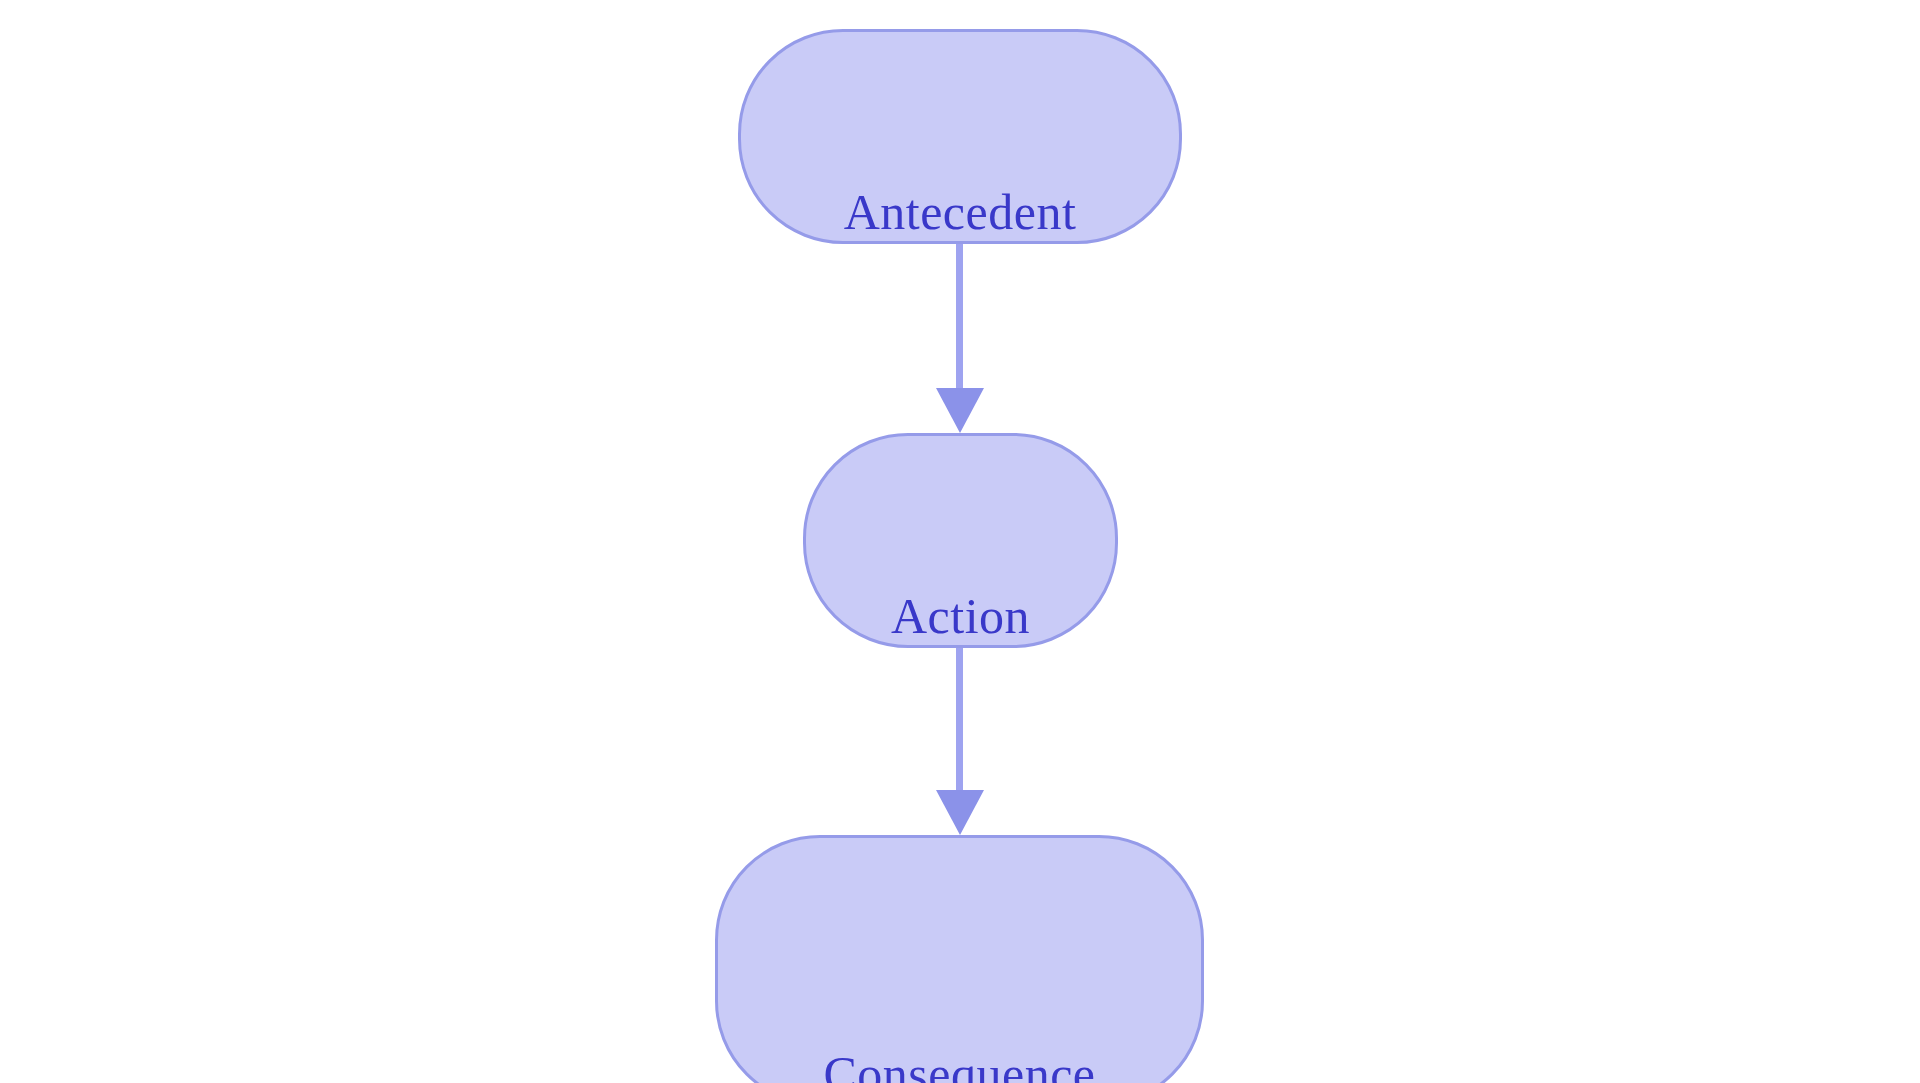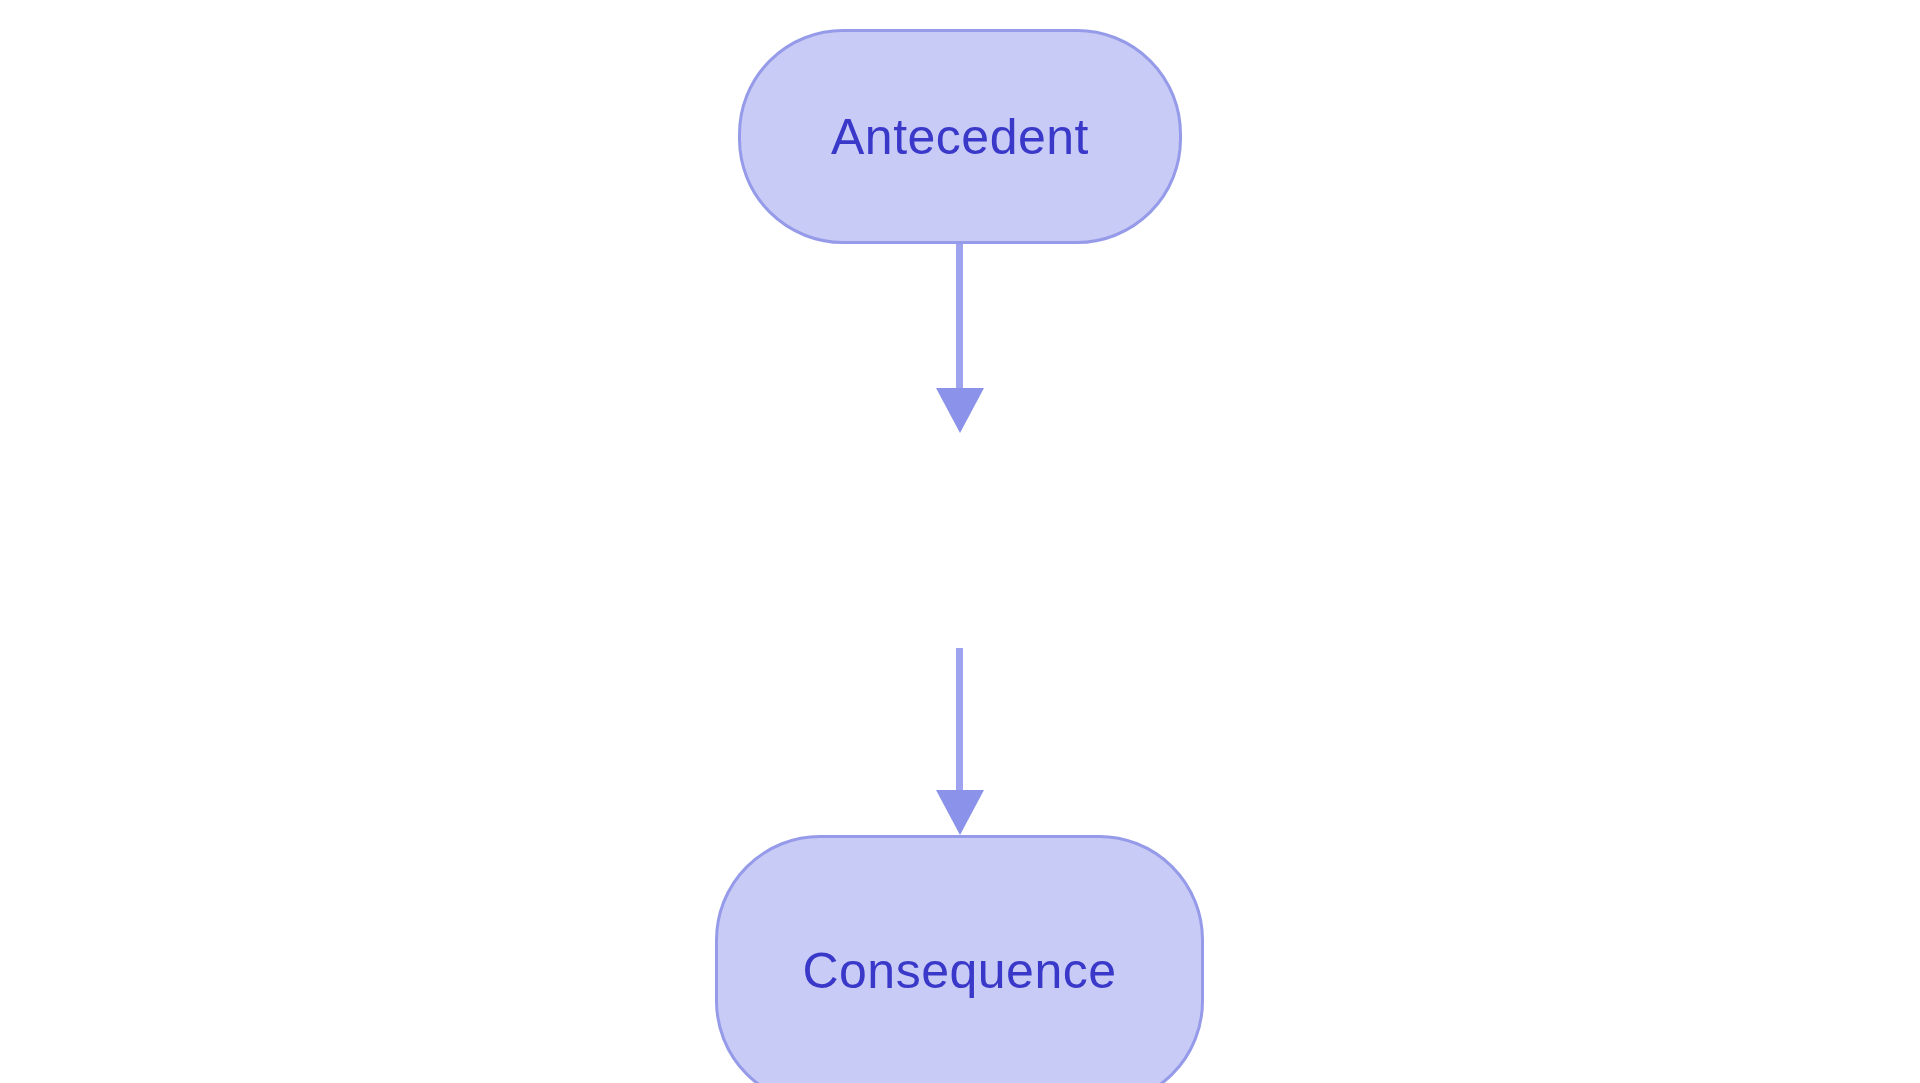--- a/index.html
+++ b/index.html
@@ -17,22 +17,23 @@
     overflow: hidden;
   }
 
   .node {
     position: absolute;
     box-sizing: border-box;
     background: var(--node_fill, #C9CBF7);
     border: 3px solid var(--node_border, #959BE9);
     border-radius: 105px;
     display: flex;
-    align-items: center;
+    align-items: flex-end;
     justify-content: center;
+    font-family: Liberation Serif, serif;
   }
 
   .node-label {
     color: var(--node_text, #3938C9);
     font-size: 50px;
     letter-spacing: 0.5px;
     white-space: nowrap;
     user-select: none;
   }
 
@@ -70,20 +71,23 @@
 
   <div class="node" id="node-antecedent">
     <span class="node-label">Antecedent</span>
   </div>
 
   <div>
     <div class="edge-line" id="edge1-line"></div>
     <div class="arrowhead" id="edge1-head"></div>
   </div>
 
+  <div class="node" id="node-action">
+    <span class="node-label">Action</span>
+  </div>
 
   <div>
     <div class="edge-line" id="edge2-line"></div>
     <div class="arrowhead" id="edge2-head"></div>
   </div>
 
   <div class="node" id="node-consequence">
     <span class="node-label">Consequence</span>
   </div>
 

